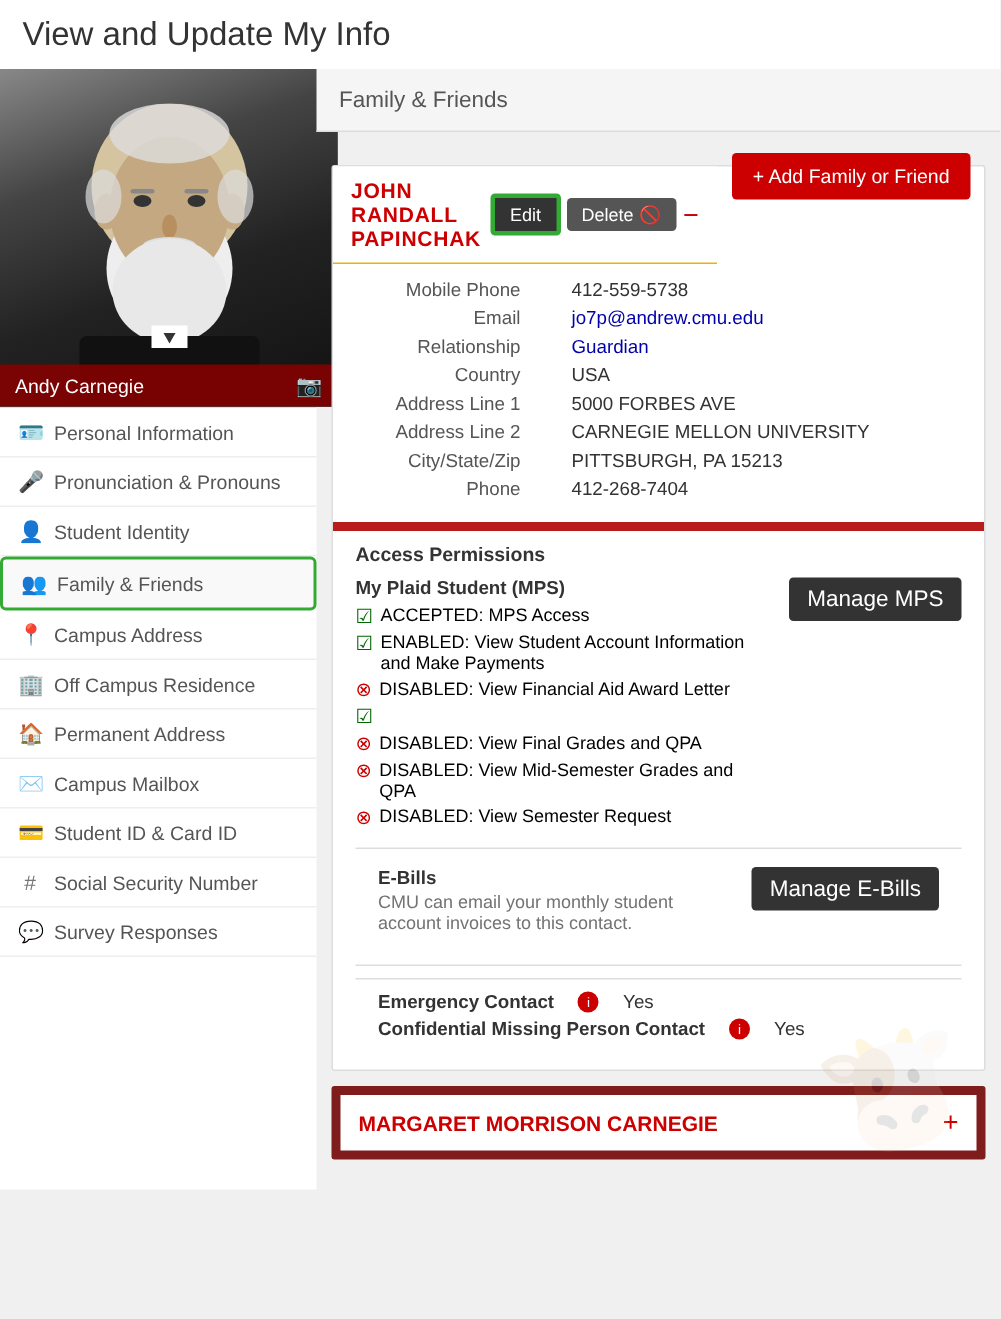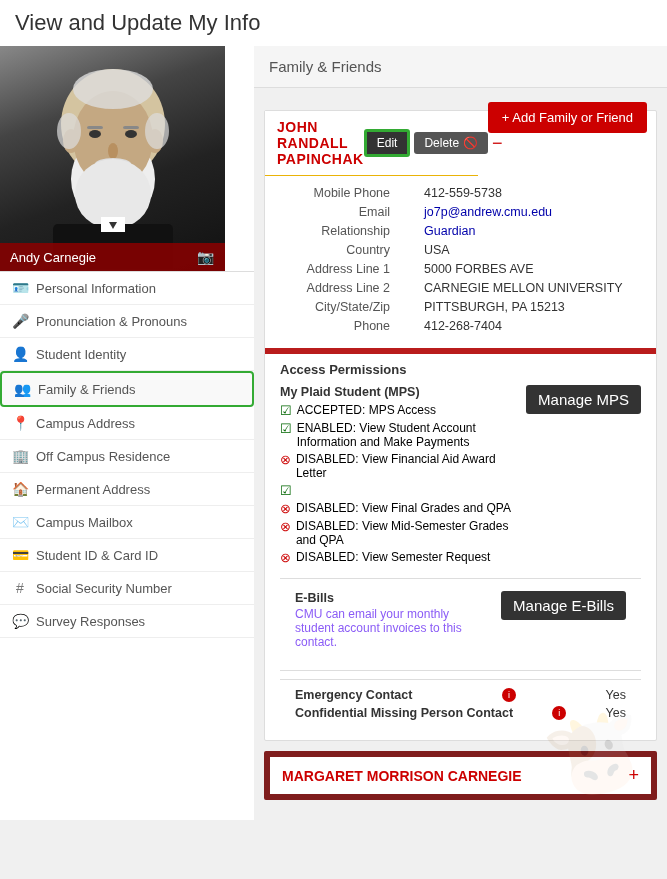--- a/index.html
+++ b/index.html
@@ -3,21 +3,21 @@
   <meta charset="utf-8">
   <style>
     * { box-sizing: border-box; margin: 0; padding: 0; }
     body { font-family: Arial, sans-serif; font-size: 13px; background: #f0f0f0; width: 667px; min-height: 879px; }
 
     .page-title { font-size: 22px; color: #333; padding: 10px 15px; background: #fff; }
 
     .layout { display: flex; width: 667px; }
 
     
-    .sidebar { width: 254px; background: #fff; flex-shrink: 0; }
+    .sidebar { width: 211px; background: #fff; flex-shrink: 0; }
 
     .avatar-container { position: relative; width: 225px; height: 225px; background: #000; }
     .avatar-label { position: absolute; bottom: 0; left: 0; right: 0; background: rgba(139,0,0,0.85); color: #fff; padding: 6px 10px; font-size: 13px; display: flex; justify-content: space-between; align-items: center; }
     .camera-icon { color: #fff; font-size: 14px; }
 
     .sidebar-nav { border-top: 1px solid #ddd; }
     .sidebar-item { display: flex; align-items: center; gap: 8px; padding: 8px 12px; border-bottom: 1px solid #eee; color: #555; cursor: pointer; font-size: 13px; }
     .sidebar-item.highlighted { border: 2px solid #3a3; border-radius: 4px; background: #f9f9f9; }
     .sidebar-icon { font-size: 14px; color: #777; width: 16px; text-align: center; }
 
@@ -56,24 +56,24 @@
     .access-block-title { font-weight: bold; color: #333; font-size: 12.5px; margin-bottom: 4px; }
     .access-item { display: flex; align-items: flex-start; gap: 5px; margin-bottom: 3px; font-size: 12px; }
     .access-check { color: #006600; font-size: 13px; }
     .access-x { color: #cc0000; font-size: 13px; }
     .manage-btn { background: #333; color: #fff; border: none; padding: 6px 12px; font-size: 15px; cursor: pointer; border-radius: 3px; white-space: nowrap; margin-left: 10px; flex-shrink: 0; }
 
     .divider { border: none; border-top: 1px solid #ddd; margin: 8px 0; }
 
     .ebills-section { padding: 4px 15px 8px; }
     .ebills-title { font-weight: bold; color: #333; font-size: 12.5px; margin-bottom: 2px; }
-    .ebills-desc { font-size: 12px; color: #8b5cf6; margin-bottom: 5px; }
+    .ebills-desc { font-size: 12px; color: #737373; margin-bottom: 5px; }
 
     .emergency-section { padding: 8px 15px; border-top: 1px solid #ddd; }
-    .emergency-row { display: flex; align-items: center; gap: 2px; margin-bottom: 4px; font-size: 12.5px; justify-content: space-between; }
+    .emergency-row { display: flex; align-items: center; gap: 12px; margin-bottom: 4px; font-size: 12.5px; }
     .emergency-label { font-weight: bold; color: #333; margin-right: 4px; }
     .info-icon { background: #c00; color: #fff; border-radius: 50%; width: 14px; height: 14px; font-size: 9px; display: inline-flex; align-items: center; justify-content: center; }
     .emergency-value { color: #333; margin-left: 4px; }
 
     .collapsed-card { background: #fff; border: 6px solid #7f1d1d; margin: 10px; border-radius: 2px; }
     .collapsed-header { display: flex; justify-content: space-between; align-items: center; padding: 8px 12px; }
     .collapsed-name { color: #c00; font-size: 14px; font-weight: bold; }
     .collapsed-toggle { color: #c00; font-size: 18px; cursor: pointer; }
 
     .main-wrapper { position: relative; }

